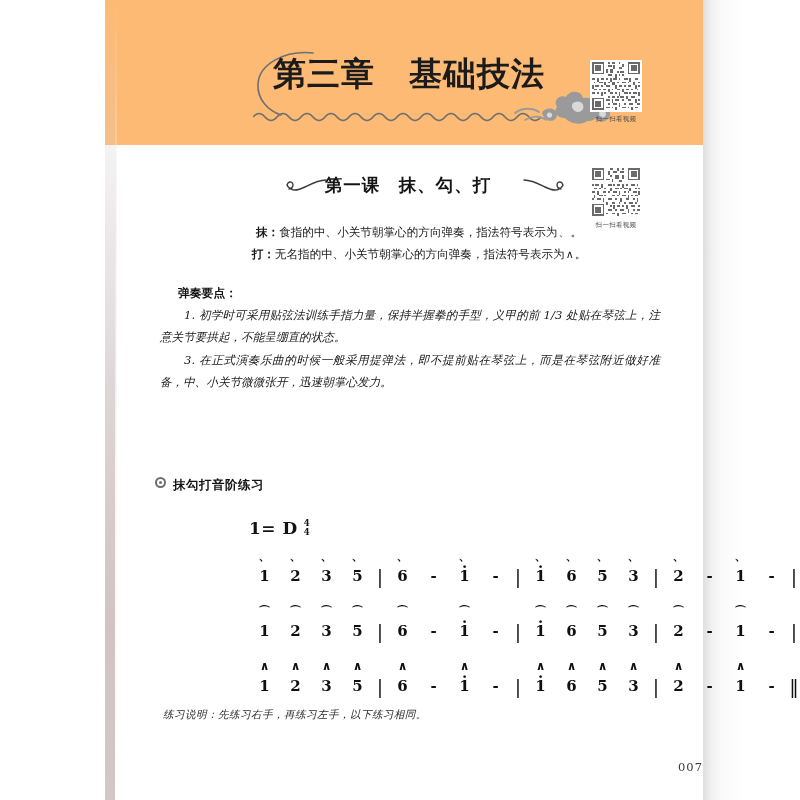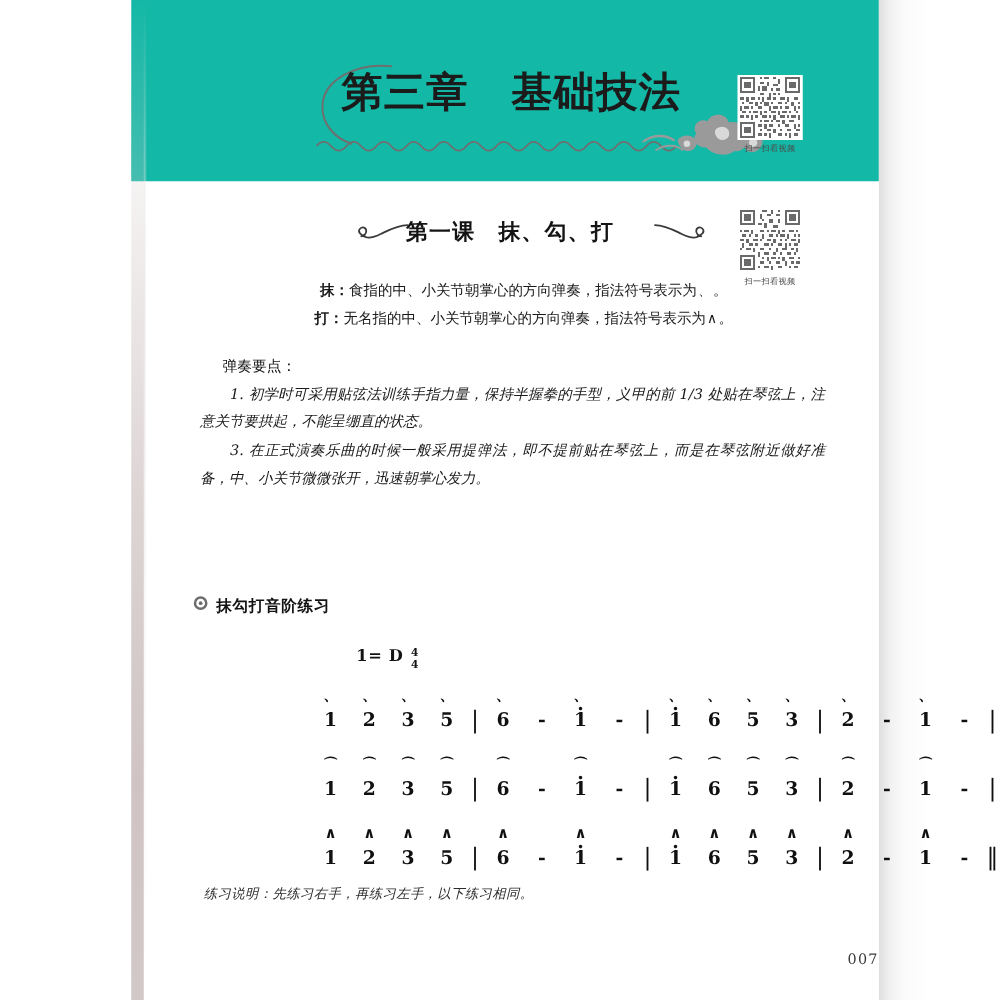--- a/index.html
+++ b/index.html
@@ -73,21 +73,21 @@
     pointer-events: none;
   }
 
   
   #chapter-band {
     position: absolute;
     left: 0px;
     top: 0px;
     width: 598px;
     height: 145px;
-    background: #14b8a6;
+    background: #fdba74;
   }
 
   #chapter-title-wrap {
     position: absolute;
     left: 168px;
     top: 52px;
     width: 260px;
     height: 62px;
   }
   #chapter-title {
@@ -199,21 +199,21 @@
   }
   .fsym {
     font-family: "DejaVu Sans", sans-serif;
     font-size: 11px;
     padding: 0 1px;
   }
 
   #points-heading {
     font-family: "DejaVu Serif", serif;
     font-size: 11.8px;
-    font-weight: 400;
+    font-weight: 700;
     color: #121212;
     margin-top: 18px;
     text-indent: 18px;
     line-height: 20px;
   }
 
   .point-para {
     font-family: "DejaVu Serif", serif;
     font-size: 11.6px;
     color: #191919;
@@ -266,25 +266,24 @@
   }
 
   #key-row {
     display: flex;
     align-items: flex-start;
     margin-left: 104px;
     height: 22px;
   }
   #key-sig {
     font-family: "DejaVu Serif", serif;
-    font-size: 13px;
+    font-size: 17px;
     font-weight: 700;
     color: #131313;
     letter-spacing: 0.5px;
-    margin-left: 36px;
   }
   #time-sig {
     display: inline-block;
     margin-left: 6px;
     font-family: "DejaVu Serif", serif;
     font-size: 8.5px;
     font-weight: 700;
     color: #131313;
     line-height: 8.5px;
     text-align: center;

